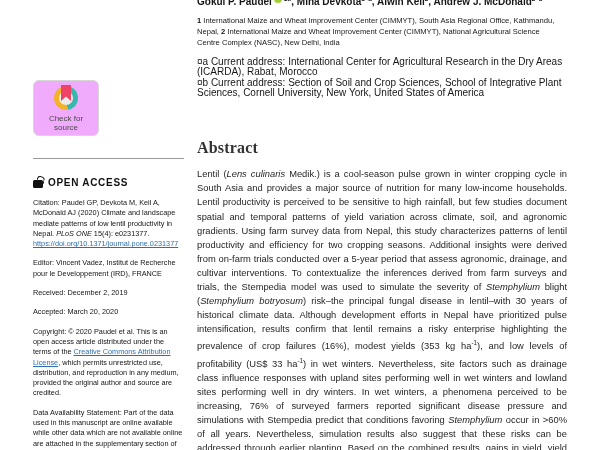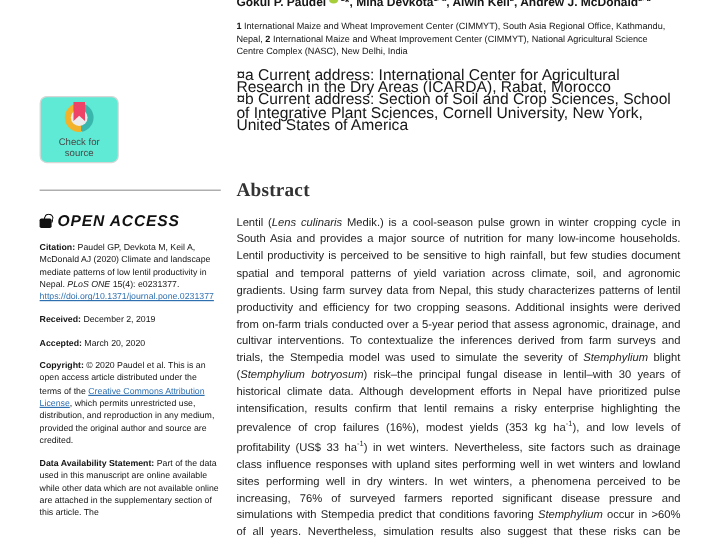--- a/index.html
+++ b/index.html
@@ -2,53 +2,53 @@
 <html><head>
 <meta charset="utf-8">
 <style>
   html,body{margin:0;padding:0;}
   body{width:600px;height:450px;overflow:hidden;background:#ffffff;
        font-family:"Liberation Sans",sans-serif;color:#1a1a1a;}
   .page{position:relative;width:600px;height:450px;overflow:hidden;}
 
   
   .sidebar{position:absolute;left:33px;top:80px;width:151px;}
-  .badge{width:66px;height:56px;background:#5eead4;border:1px solid #d6d6d6;
+  .badge{width:66px;height:56px;background:#f0abfc;border:1px solid #d6d6d6;
          border-radius:6px;display:flex;flex-direction:column;align-items:center;
          padding-top:5px;box-sizing:border-box;cursor:pointer;}
   .cm-ring{position:relative;width:24px;height:24px;border-radius:50%;
            background:conic-gradient(#3ab7ac 0deg 170deg,#f2b229 170deg 355deg,#3ab7ac 355deg);}
   .cm-ring::before{content:"";position:absolute;left:5px;top:5px;width:14px;height:14px;
            border-radius:50%;background:#ececec;}
   .cm-mark{position:absolute;left:7px;top:-1px;width:10px;height:16px;background:#ee4266;
            clip-path:polygon(0 0,100% 0,100% 100%,50% 72%,0 100%);}
   .badge-label{font-size:8px;line-height:9px;color:#4a4a4a;text-align:center;margin-top:4px;}
 
   .side-divider{border:none;border-top:1px solid #9b9b9b;margin:22px 0 17px 0;width:151px;}
 
   .oa-row{display:flex;align-items:center;gap:5px;margin:0 0 10px 0;}
   .lock{position:relative;width:10px;height:8px;background:#111;border-radius:1.5px;margin-top:4px;}
   .lock::before{content:"";position:absolute;left:3px;top:-5px;width:6px;height:6px;
         border:1.6px solid #111;border-bottom:none;border-radius:4px 4px 0 0;
         transform:rotate(14deg);transform-origin:bottom left;}
-  .oa-text{font-size:13px;font-weight:bold;letter-spacing:.7px;color:#111;font-style:italic;}
+  .oa-text{font-size:10px;font-weight:bold;letter-spacing:.7px;color:#111;}
 
   .side-p{font-size:7.3px;line-height:10.3px;margin:0 0 9px 0;color:#141414;}
-  .side-p b{font-weight:bold;}
+  .side-p b{font-weight:normal;}
   a.lnk{color:#2e6fb0;text-decoration:underline;cursor:pointer;text-align:center;}
   a.mail{color:#2e6fb0;text-decoration:none;cursor:pointer;}
 
   
   .main{position:absolute;left:197px;top:0;width:370px;}
   .authors{margin-top:-5px;font-size:10px;font-weight:bold;white-space:nowrap;color:#161616;}
   .authors sup{font-size:6.3px;font-weight:bold;}
   .orcid-dot{display:inline-block;width:8px;height:8px;border-radius:50%;
              background:#a6ce39;vertical-align:2px;margin:0 2px 0 2px;cursor:pointer;}
   .affils{margin:9px 6px 0 0;font-size:7.6px;line-height:10.6px;color:#161616;}
-  .curr{margin:9px 0 0 0;font-size:13px;line-height:10.3px;color:#161616;}
+  .curr{margin:9px 0 0 0;font-size:10px;line-height:10.3px;color:#161616;}
   .email-line{margin:1px 0 0 0;font-size:7.6px;line-height:10.3px;}
   .abstract-h{margin:41px 0 0 0;font-size:16px;font-weight:600;color:#333;letter-spacing:.2px;font-family:Liberation Serif, serif;}
   .abstract{margin:10px 0 0 0;font-size:9.35px;line-height:14.1px;text-align:justify;color:#1f1f1f;}
   .abstract i{font-style:italic;}
   .abstract sup{font-size:6.3px;}
 </style>
 </head>
 <body>
 
 <div class="page">
@@ -70,20 +70,23 @@
     <div class="oa-row">
       <span class="lock"></span>
       <span class="oa-text">OPEN ACCESS</span>
     </div>
 
     <p class="side-p">
       <span><b>Citation:</b> Paudel GP, Devkota M, Keil A, McDonald AJ (2020) Climate and landscape mediate patterns of low lentil productivity in Nepal. <i>PLoS ONE</i> 15(4): e0231377.</span>
       <a class="lnk" href="#">https://doi.org/10.1371/journal.pone.0231377</a>
     </p>
 
+    <p class="side-p">
+      <b>Editor:</b><span> Vincent Vadez, Institut de Recherche pour le Developpement (IRD), FRANCE</span>
+    </p>
 
     <p class="side-p">
       <b>Received:</b><span> December 2, 2019</span>
     </p>
 
     <p class="side-p">
       <b>Accepted:</b><span> March 20, 2020</span>
     </p>
 
 

